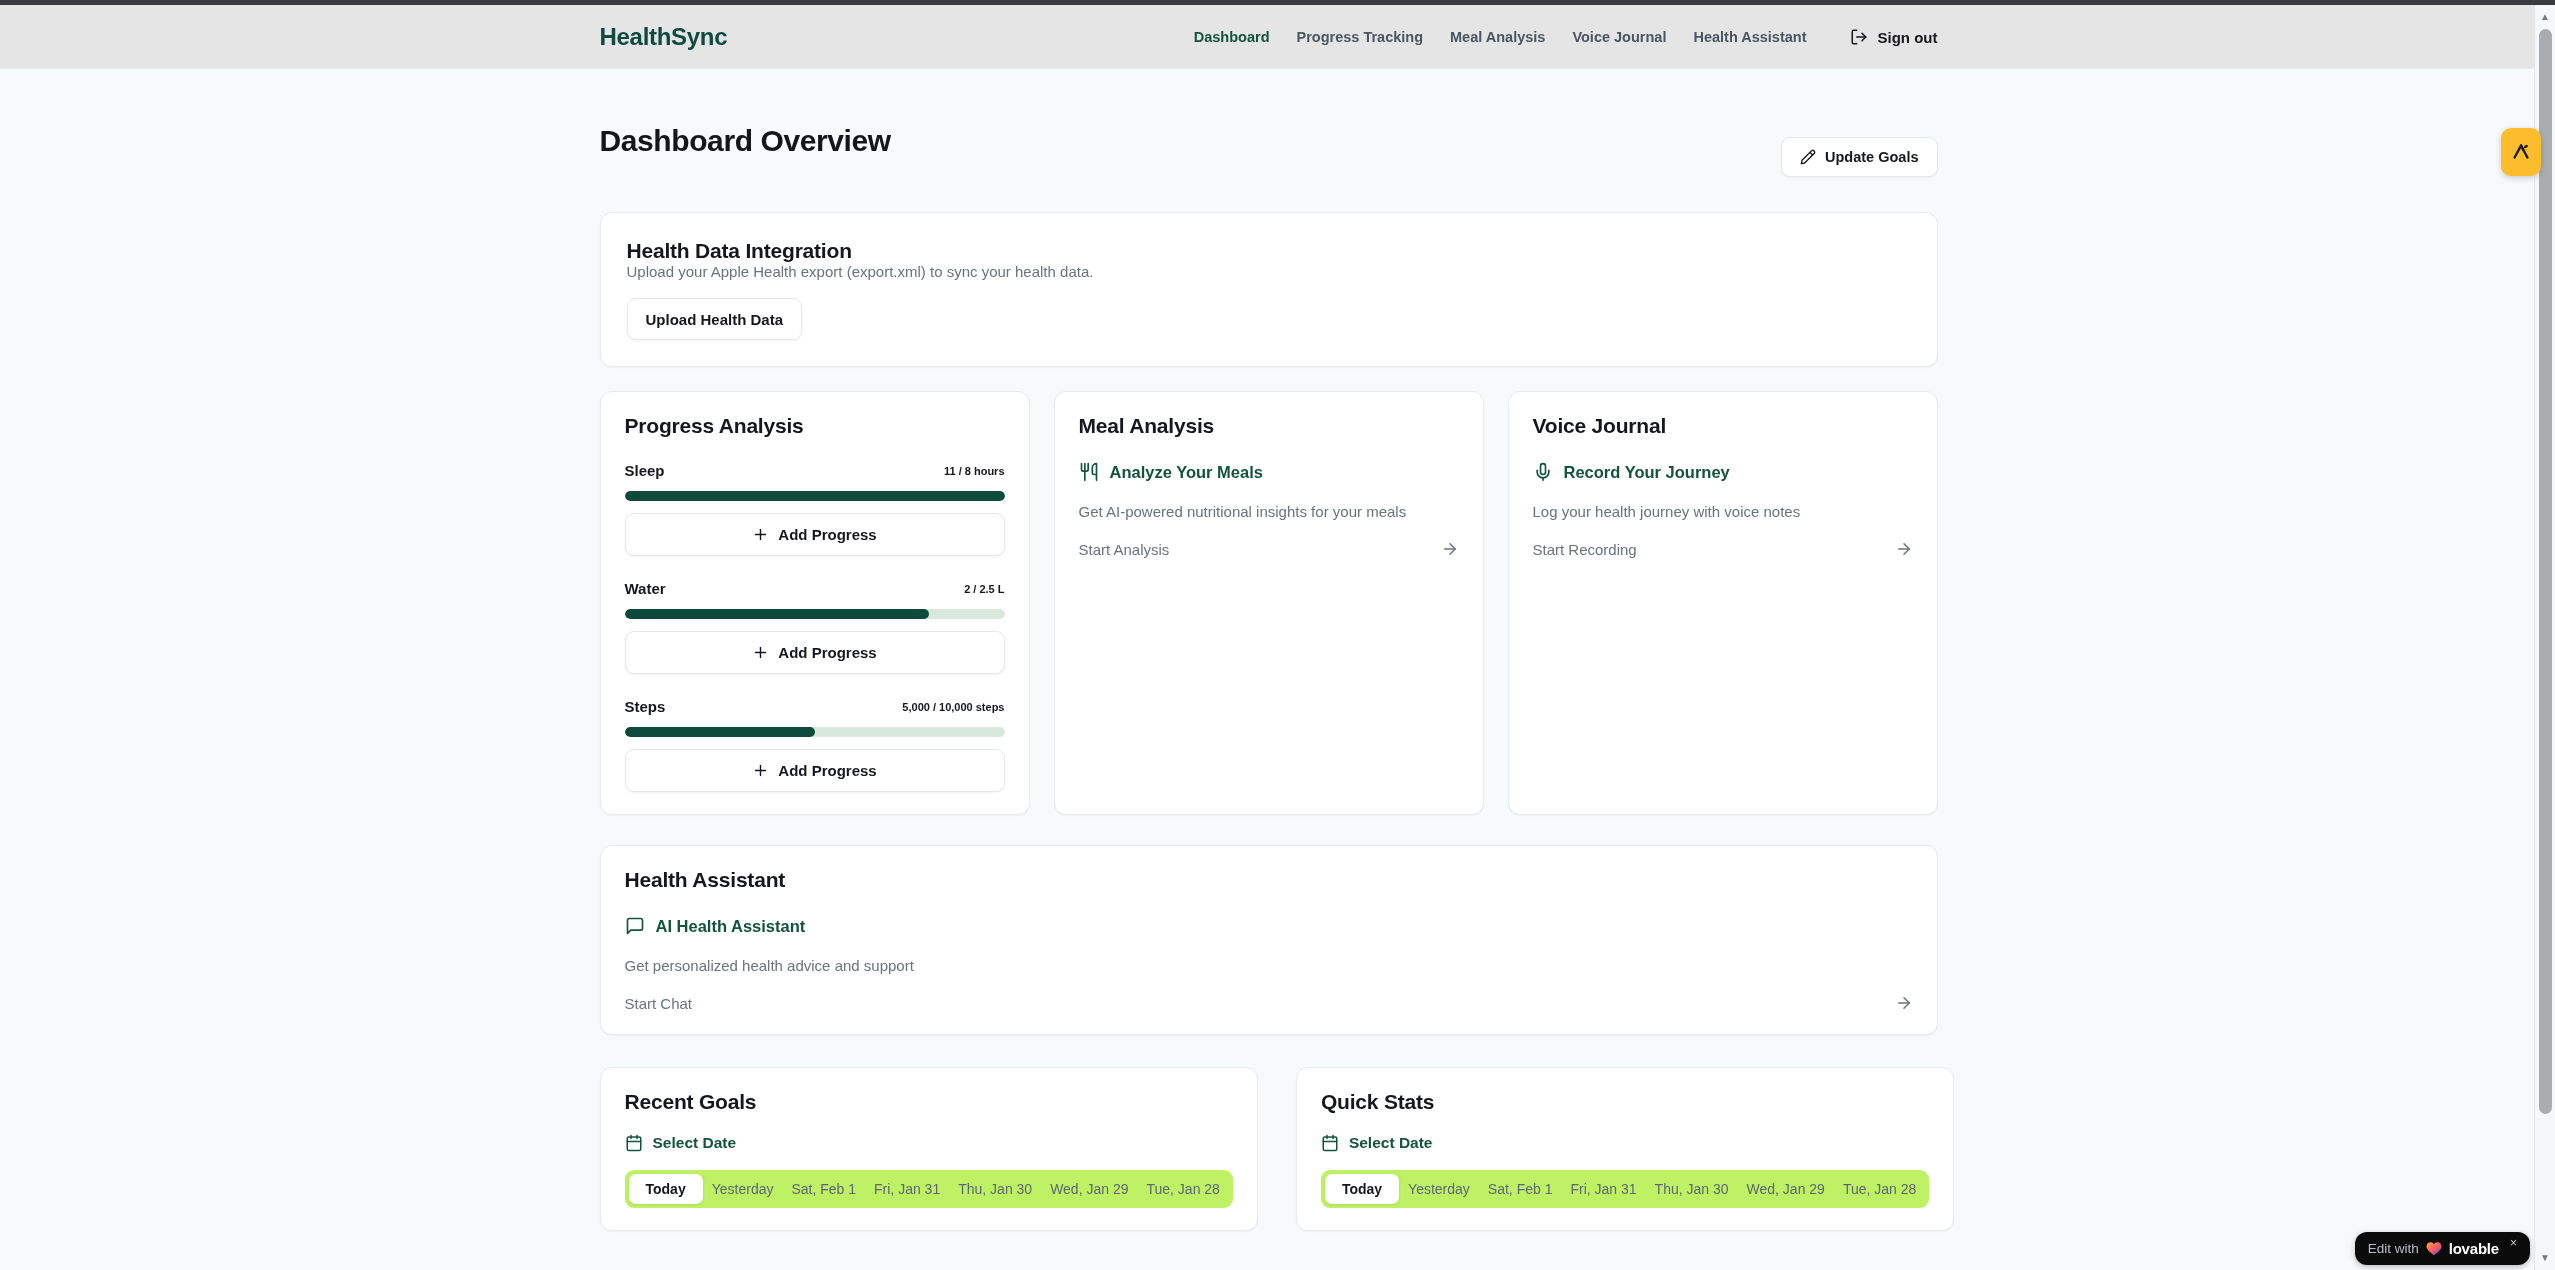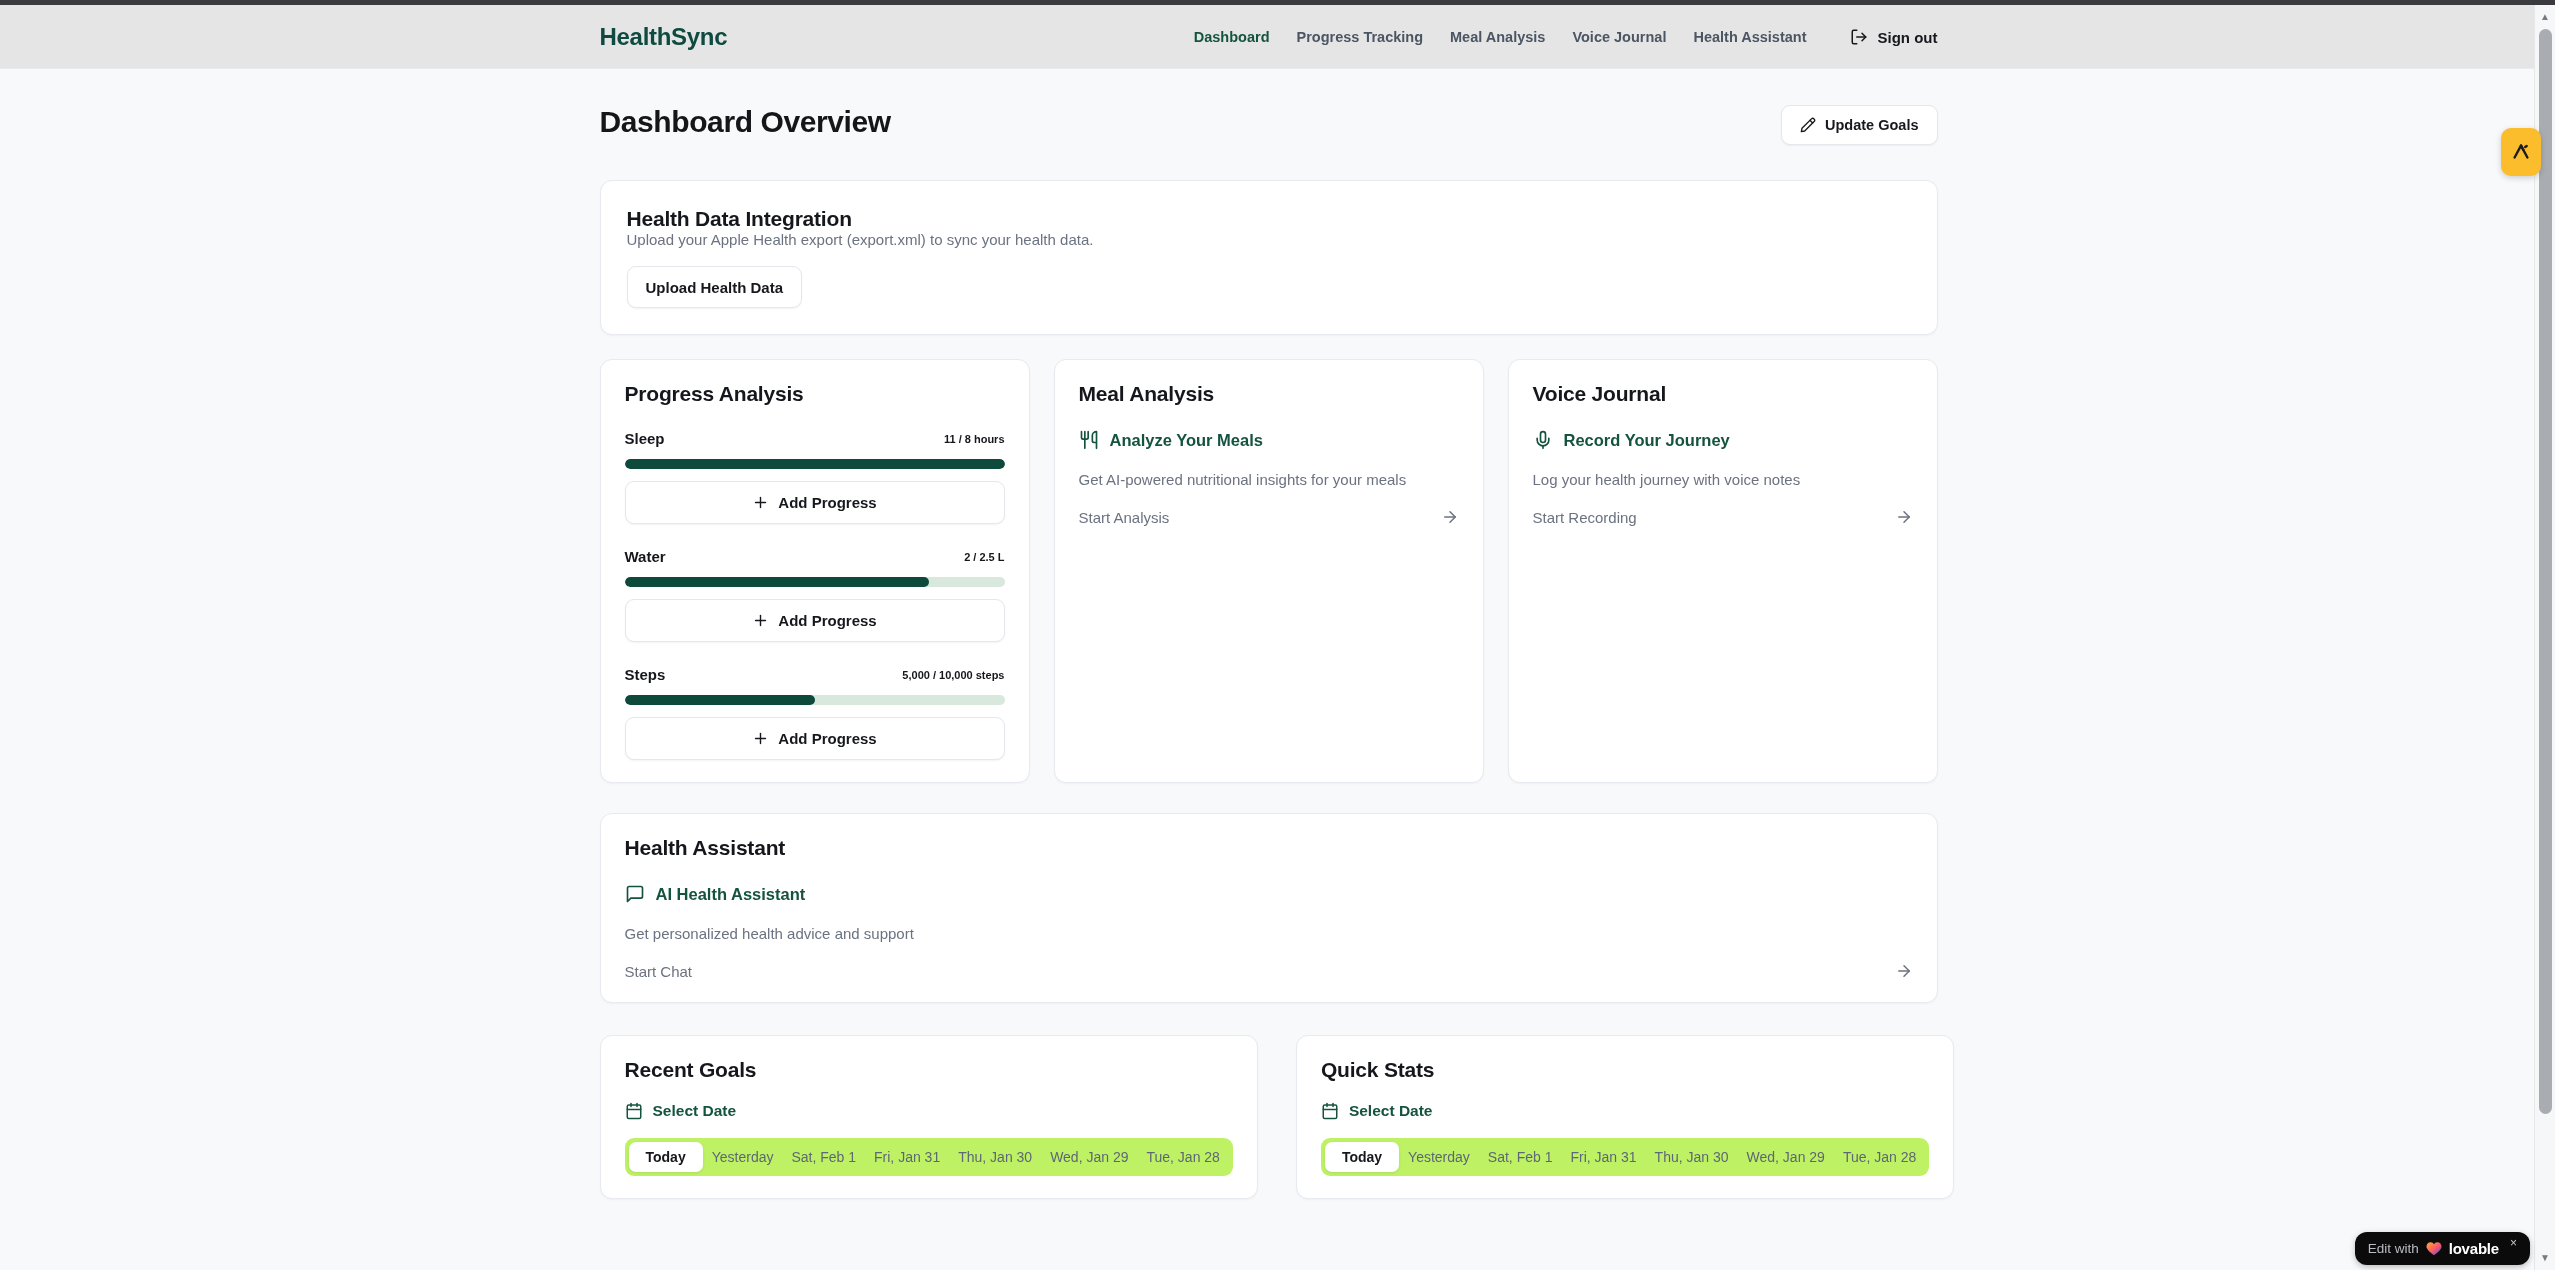--- a/index.html
+++ b/index.html
@@ -31,29 +31,29 @@
   .container { width: 1338px; margin: 0 auto; position: relative; left: -9px; }
   .header-inner { display: flex; align-items: center; justify-content: space-between; height: 64px; }
   .logo { font-size: 24px; font-weight: 700; color: #0e4a40; letter-spacing: -0.3px; }
   .nav { display: flex; align-items: center; gap: 27px; }
   .nav-item { font-size: 14.5px; font-weight: 600; color: #4b5563; cursor: pointer; white-space: nowrap; }
   .nav-item.active { color: #14543e; }
   .signout { display: flex; align-items: center; gap: 10px; margin-left: 16px;
     font-size: 15px; font-weight: 600; color: #17181c; cursor: pointer; }
 
   
-  .page-head { padding-top: 36px; display: flex; align-items: flex-start; justify-content: space-between; }
+  .page-head { padding-top: 36px; display: flex; align-items: center; justify-content: space-between; }
   .page-title { font-size: 30px; font-weight: 700; color: #14161a; letter-spacing: -0.4px; }
   .btn {
     display: inline-flex; align-items: center; justify-content: center; gap: 9px;
     background: #fff; border: 1px solid #e4e7ec; border-radius: 9px;
     font-size: 14.5px; font-weight: 600; color: #16181d; cursor: pointer;
     box-shadow: 0 1px 2px rgba(16,24,40,.05); font-family: inherit;
   }
-  .btn-update { height: 40px; padding: 4px 18px; }
+  .btn-update { height: 40px; padding: 4px 18px; margin-top: 32px; }
 
   
   .card {
     background: #fff; border: 1px solid #e7eaee; border-radius: 12px;
     box-shadow: 0 1px 2px rgba(16,24,40,.04); padding: 22px 24px;
   }
   .card-title { font-size: 21px; font-weight: 600; color: #15171c; letter-spacing: -0.2px; }
   .card-desc { font-size: 15px; color: #6b7280; }
 
   .integration-card { margin-top: 35px; padding: 26px; }

